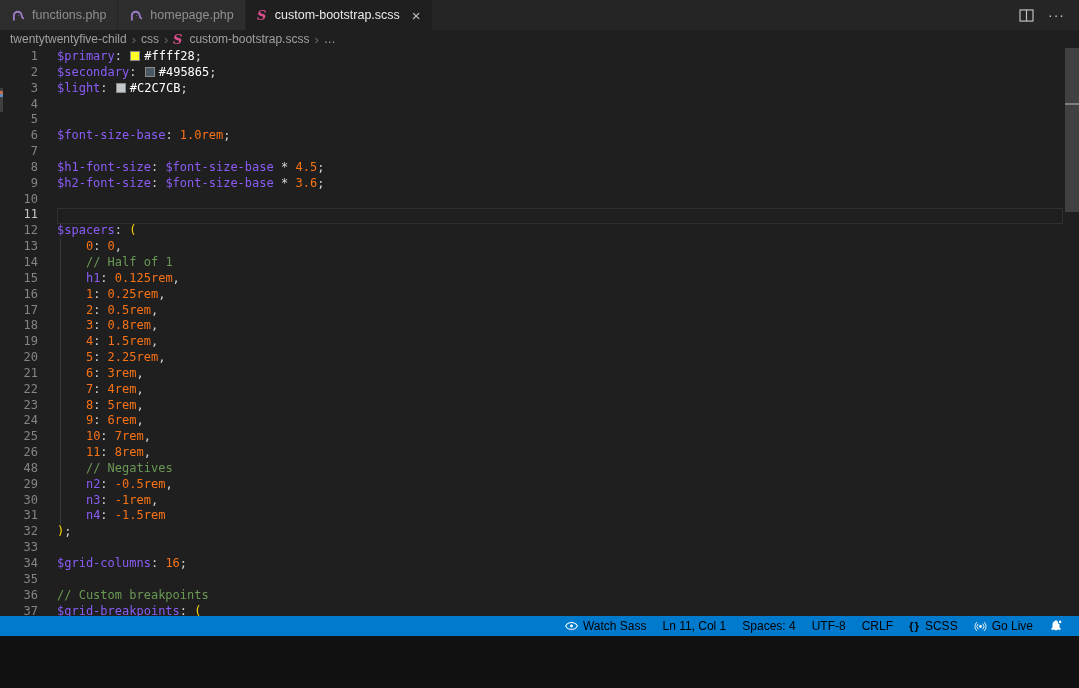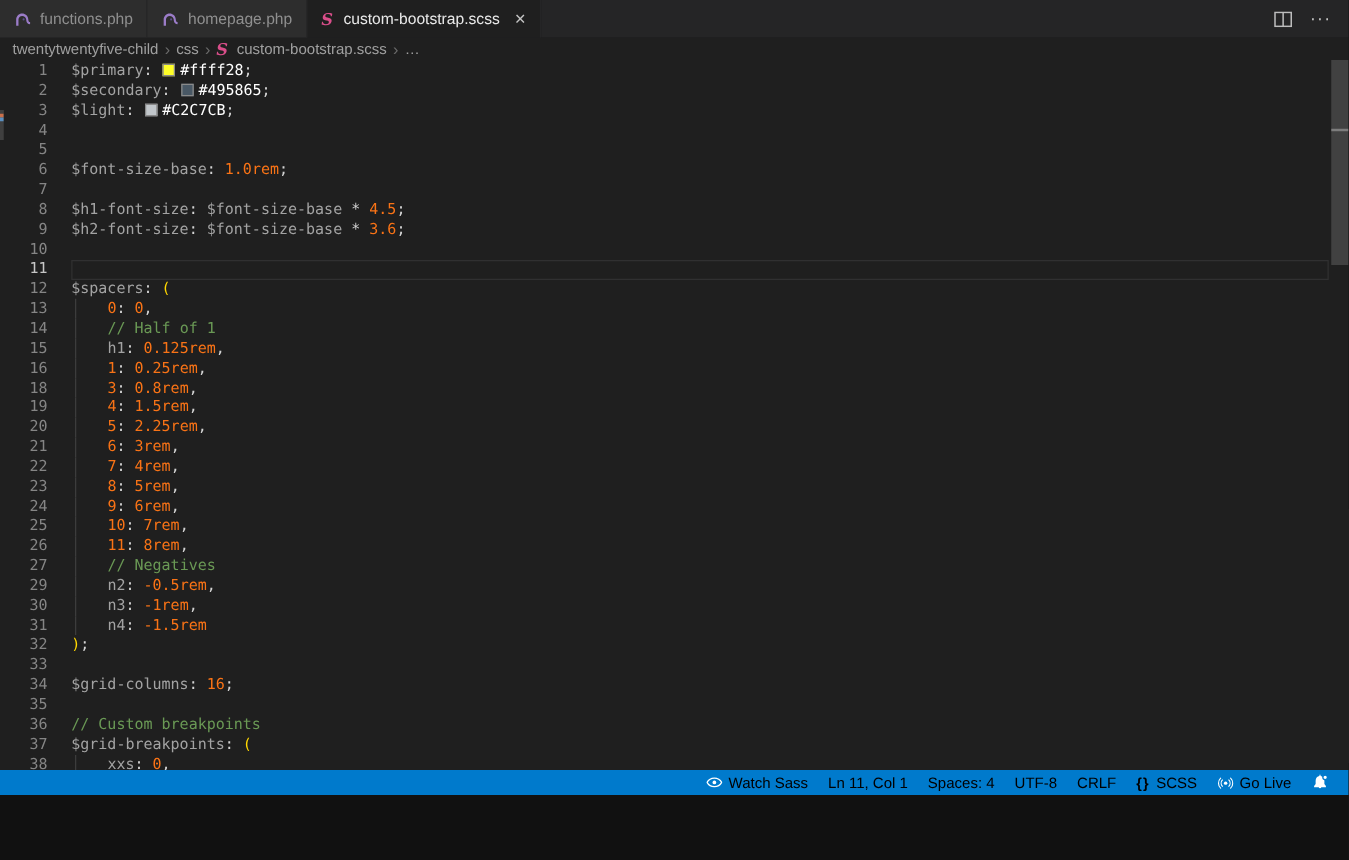--- a/index.html
+++ b/index.html
@@ -33,21 +33,21 @@
   .lines { position:relative; padding-top:1px; }
   .line {
     position:relative; height:15.85px; display:flex;
     font-family:"DejaVu Sans Mono","Liberation Mono",monospace;
     font-size:12px; line-height:15.85px; white-space:pre;
   }
   .ln { width:38px; flex:none; text-align:right; color:#858585; user-select:none; }
   .line.cur .ln { color:#c6c6c6; }
   .code { padding-left:19px; color:#d4d4d4; }
   .guide { position:absolute; left:60px; top:0; bottom:0; width:1px; background:#3c3c3c; }
-  .tk-v { color:#a3a3a3; }
+  .tk-v { color:#8b5cf6; }
   .tk-p { color:#d4d4d4; }
   .tk-o { color:#ffffff; }
   .tk-n { color:#f97316; }
   .tk-c { color:#6a9955; }
   .tk-y { color:#ffd700; }
   .swatch {
     display:inline-block; width:10px; height:10px; border:1px solid #8a8a8a;
     margin:0 4px 0 1px; vertical-align:-1px;
   }
   .curline {
@@ -148,30 +148,31 @@
         <div class="line"><span class="ln">7</span><span class="code"></span></div>
         <div class="line"><span class="ln">8</span><span class="code"><span class="tk-v">$h1-font-size</span><span class="tk-p">: </span><span class="tk-v">$font-size-base</span><span class="tk-p"> * </span><span class="tk-n">4.5</span><span class="tk-p">;</span></span></div>
         <div class="line"><span class="ln">9</span><span class="code"><span class="tk-v">$h2-font-size</span><span class="tk-p">: </span><span class="tk-v">$font-size-base</span><span class="tk-p"> * </span><span class="tk-n">3.6</span><span class="tk-p">;</span></span></div>
         <div class="line"><span class="ln">10</span><span class="code"></span></div>
         <div class="line cur"><span class="ln">11</span><span class="code"></span></div>
         <div class="line"><span class="ln">12</span><span class="code"><span class="tk-v">$spacers</span><span class="tk-p">: </span><span class="tk-y">(</span></span></div>
         <div class="line"><span class="ln">13</span><span class="code"><span class="tk-p">    </span><span class="tk-n">0</span><span class="tk-p">: </span><span class="tk-n">0</span><span class="tk-p">,</span></span><span class="guide"></span></div>
         <div class="line"><span class="ln">14</span><span class="code"><span class="tk-p">    </span><span class="tk-c">// Half of 1</span></span><span class="guide"></span></div>
         <div class="line"><span class="ln">15</span><span class="code"><span class="tk-p">    </span><span class="tk-v">h1</span><span class="tk-p">: </span><span class="tk-n">0.125rem</span><span class="tk-p">,</span></span><span class="guide"></span></div>
         <div class="line"><span class="ln">16</span><span class="code"><span class="tk-p">    </span><span class="tk-n">1</span><span class="tk-p">: </span><span class="tk-n">0.25rem</span><span class="tk-p">,</span></span><span class="guide"></span></div>
+        <div class="line"><span class="ln">17</span><span class="code"><span class="tk-p">    </span><span class="tk-n">2</span><span class="tk-p">: </span><span class="tk-n">0.5rem</span><span class="tk-p">,</span></span><span class="guide"></span></div>
         <div class="line"><span class="ln">18</span><span class="code"><span class="tk-p">    </span><span class="tk-n">3</span><span class="tk-p">: </span><span class="tk-n">0.8rem</span><span class="tk-p">,</span></span><span class="guide"></span></div>
         <div class="line"><span class="ln">19</span><span class="code"><span class="tk-p">    </span><span class="tk-n">4</span><span class="tk-p">: </span><span class="tk-n">1.5rem</span><span class="tk-p">,</span></span><span class="guide"></span></div>
         <div class="line"><span class="ln">20</span><span class="code"><span class="tk-p">    </span><span class="tk-n">5</span><span class="tk-p">: </span><span class="tk-n">2.25rem</span><span class="tk-p">,</span></span><span class="guide"></span></div>
         <div class="line"><span class="ln">21</span><span class="code"><span class="tk-p">    </span><span class="tk-n">6</span><span class="tk-p">: </span><span class="tk-n">3rem</span><span class="tk-p">,</span></span><span class="guide"></span></div>
         <div class="line"><span class="ln">22</span><span class="code"><span class="tk-p">    </span><span class="tk-n">7</span><span class="tk-p">: </span><span class="tk-n">4rem</span><span class="tk-p">,</span></span><span class="guide"></span></div>
         <div class="line"><span class="ln">23</span><span class="code"><span class="tk-p">    </span><span class="tk-n">8</span><span class="tk-p">: </span><span class="tk-n">5rem</span><span class="tk-p">,</span></span><span class="guide"></span></div>
         <div class="line"><span class="ln">24</span><span class="code"><span class="tk-p">    </span><span class="tk-n">9</span><span class="tk-p">: </span><span class="tk-n">6rem</span><span class="tk-p">,</span></span><span class="guide"></span></div>
         <div class="line"><span class="ln">25</span><span class="code"><span class="tk-p">    </span><span class="tk-n">10</span><span class="tk-p">: </span><span class="tk-n">7rem</span><span class="tk-p">,</span></span><span class="guide"></span></div>
         <div class="line"><span class="ln">26</span><span class="code"><span class="tk-p">    </span><span class="tk-n">11</span><span class="tk-p">: </span><span class="tk-n">8rem</span><span class="tk-p">,</span></span><span class="guide"></span></div>
-        <div class="line"><span class="ln">27</span><span class="code"><span class="tk-p">    </span><span class="tk-c">// Negatives</span></span><span class="guide"></span></div>
+        <div class="line"><span class="ln">48</span><span class="code"><span class="tk-p">    </span><span class="tk-c">// Negatives</span></span><span class="guide"></span></div>
         <div class="line"><span class="ln">29</span><span class="code"><span class="tk-p">    </span><span class="tk-v">n2</span><span class="tk-p">: </span><span class="tk-n">-0.5rem</span><span class="tk-p">,</span></span><span class="guide"></span></div>
         <div class="line"><span class="ln">30</span><span class="code"><span class="tk-p">    </span><span class="tk-v">n3</span><span class="tk-p">: </span><span class="tk-n">-1rem</span><span class="tk-p">,</span></span><span class="guide"></span></div>
         <div class="line"><span class="ln">31</span><span class="code"><span class="tk-p">    </span><span class="tk-v">n4</span><span class="tk-p">: </span><span class="tk-n">-1.5rem</span></span><span class="guide"></span></div>
         <div class="line"><span class="ln">32</span><span class="code"><span class="tk-y">)</span><span class="tk-p">;</span></span></div>
         <div class="line"><span class="ln">33</span><span class="code"></span></div>
         <div class="line"><span class="ln">34</span><span class="code"><span class="tk-v">$grid-columns</span><span class="tk-p">: </span><span class="tk-n">16</span><span class="tk-p">;</span></span></div>
         <div class="line"><span class="ln">35</span><span class="code"></span></div>
         <div class="line"><span class="ln">36</span><span class="code"><span class="tk-c">// Custom breakpoints</span></span></div>
         <div class="line"><span class="ln">37</span><span class="code"><span class="tk-v">$grid-breakpoints</span><span class="tk-p">: </span><span class="tk-y">(</span></span></div>
         <div class="line"><span class="ln">38</span><span class="code"><span class="tk-p">    </span><span class="tk-v">xxs</span><span class="tk-p">: </span><span class="tk-n">0</span><span class="tk-p">,</span></span><span class="guide"></span></div>

